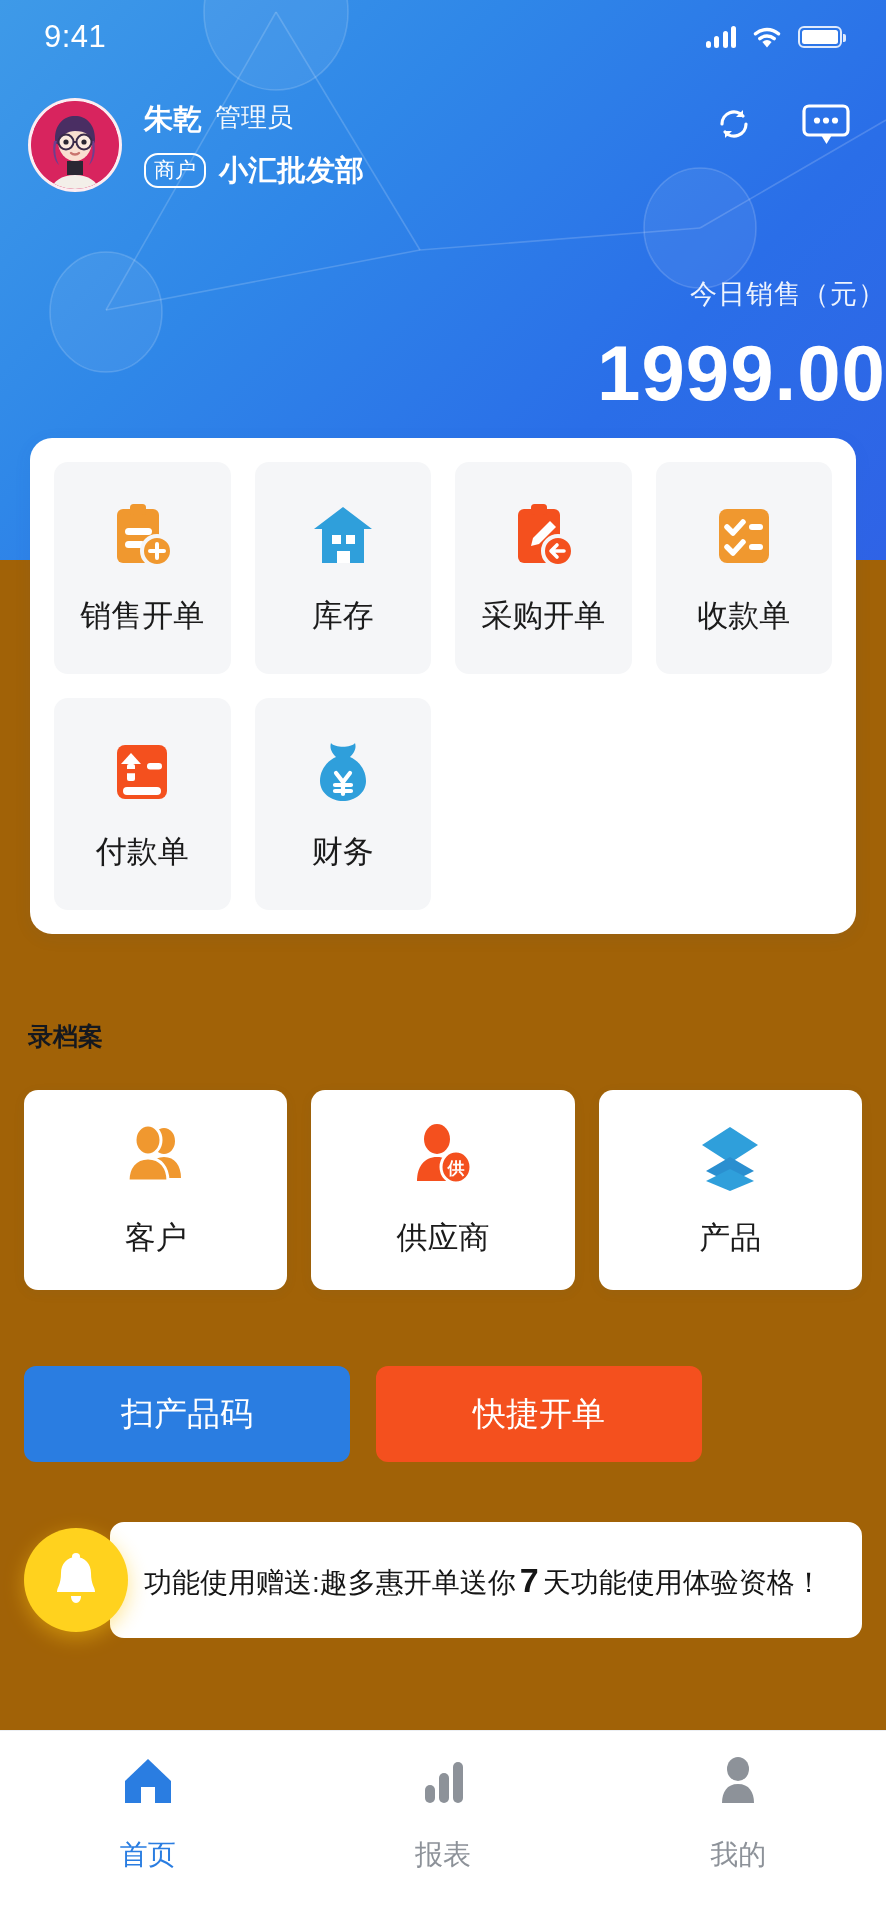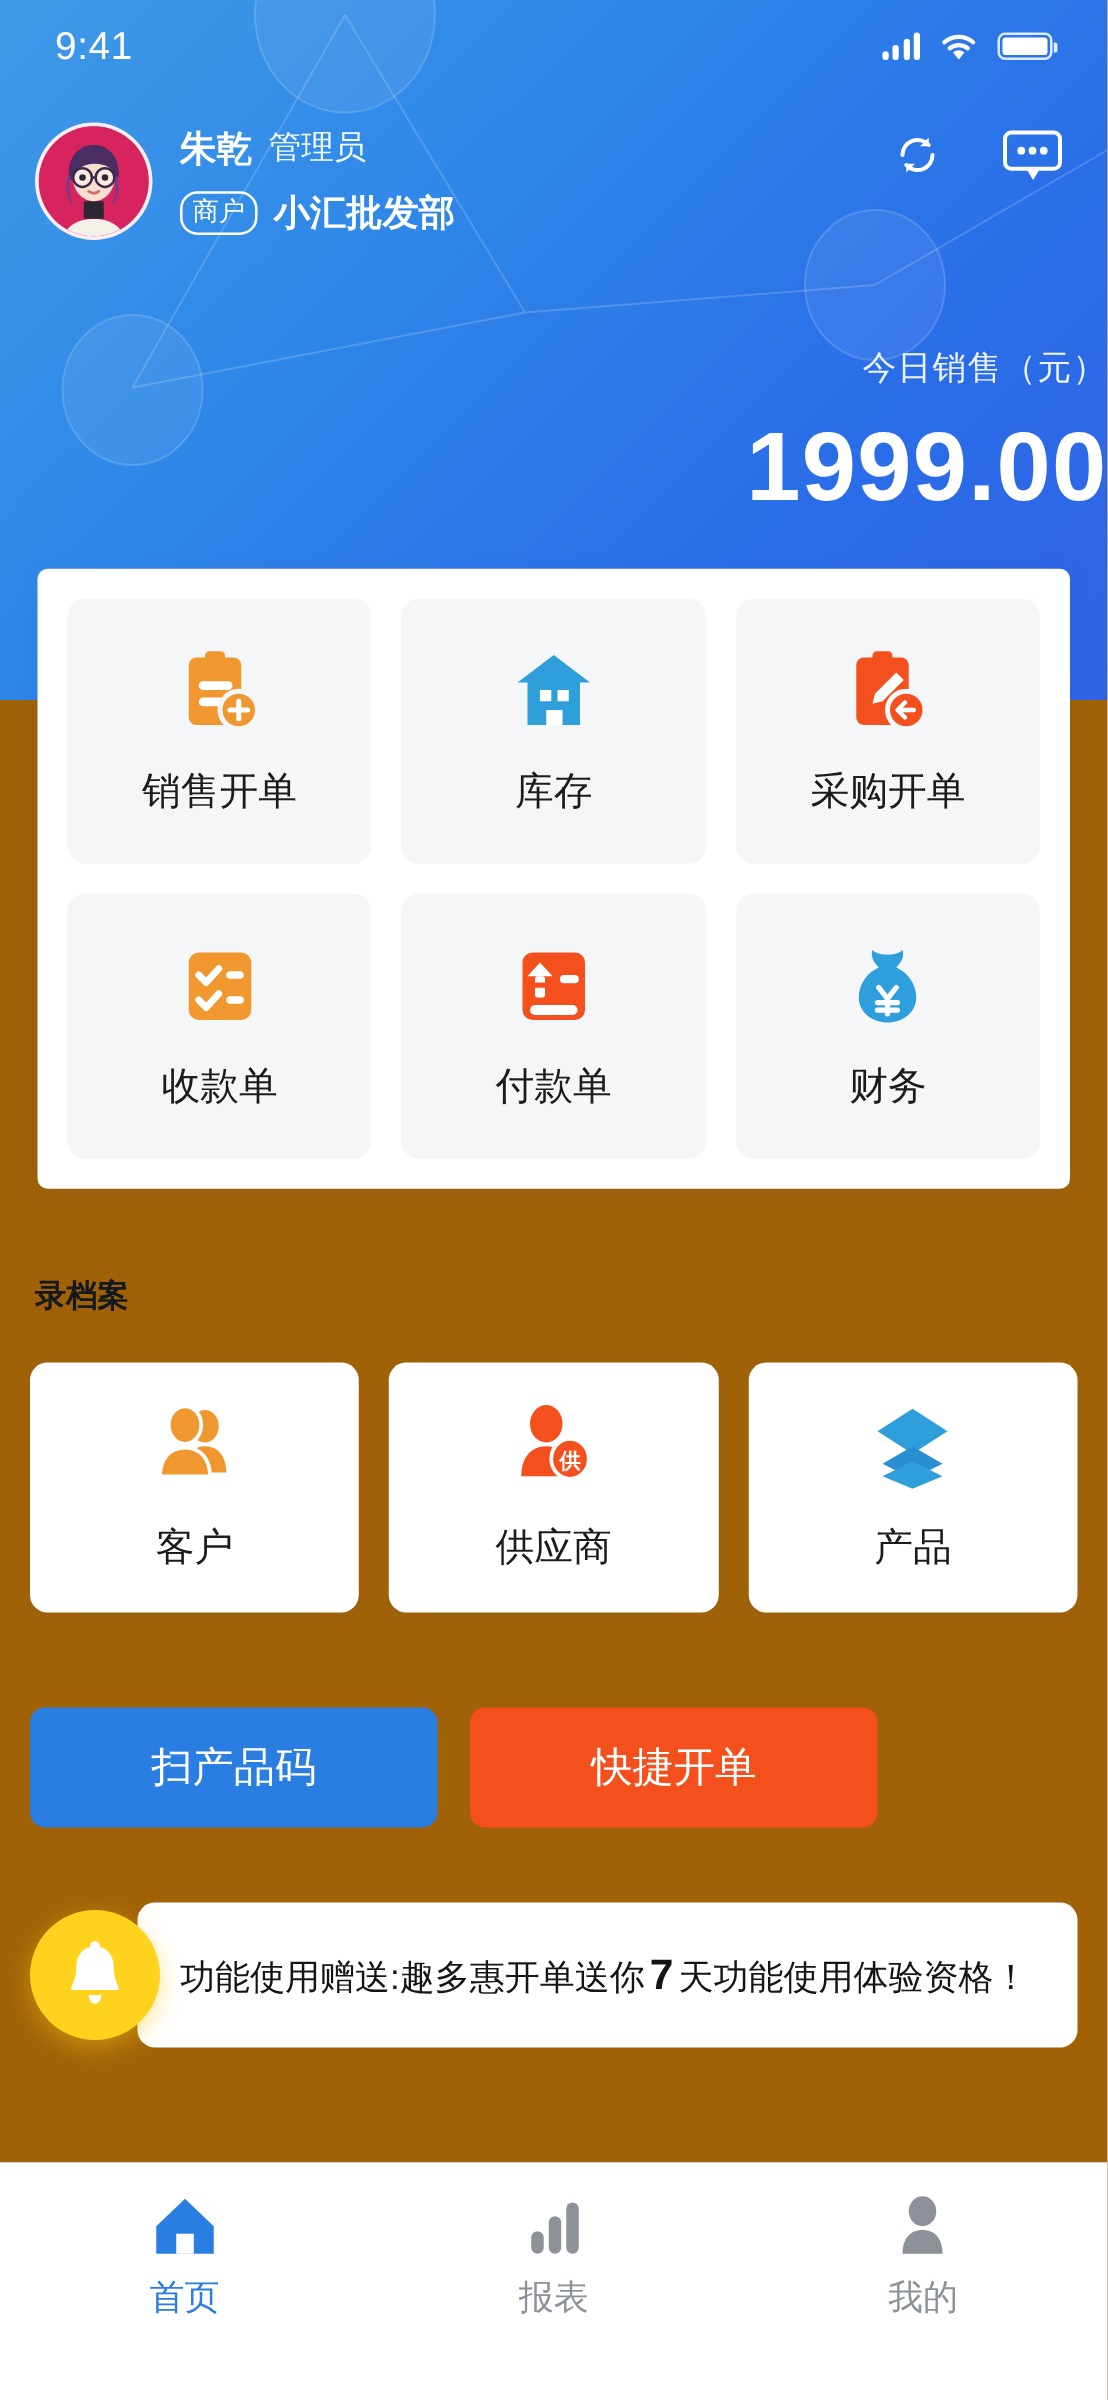--- a/index.html
+++ b/index.html
@@ -59,23 +59,23 @@
 
   .hdr-actions{ position:absolute; right:34px; top:98px; display:flex; gap:40px; align-items:center; }
   .hicon{ width:52px; height:52px; display:flex; align-items:center; justify-content:center; }
 
   .sales-wrap{ position:absolute; left:0; top:276px; width:886px; text-align:right; }
   .sales-label{ color:rgba(255,255,255,.92); font-size:27px; letter-spacing:1px; }
   .sales-value{ color:#fff; font-size:78px; font-weight:700; margin-top:16px; letter-spacing:1px; }
 
   
   .grid-card{
-    position:absolute; left:30px; top:455px; width:826px;
-    background:#fff; border-radius:8px; padding:24px;
-    display:grid; grid-template-columns:repeat(3,1fr); gap:24px;
+    position:absolute; left:30px; top:438px; width:826px;
+    background:#fff; border-radius:22px; padding:24px;
+    display:grid; grid-template-columns:repeat(4,1fr); gap:24px;
     box-shadow:0 4px 18px rgba(40,90,170,.07);
   }
   .tile{
     background:#f5f6f8; border-radius:14px; height:212px;
     display:flex; flex-direction:column; align-items:center; justify-content:center; gap:22px;
   }
   .tile-label{ font-size:31px; color:#1b1b1b; font-weight:500; }
 
   
   .sec-title{ position:absolute; left:28px; top:1020px; font-size:25px; font-weight:700; color:#14181f; }
@@ -114,21 +114,21 @@
   }
   .notice-text{ font-size:28px; line-height:1.5; color:#151515; }
   .notice-text b{ font-size:34px; font-weight:700; padding:0 4px; }
 
   
   .tabbar{
     position:absolute; left:0; bottom:0; width:886px; height:190px;
     background:#fff; border-top:1px solid #eceff3;
     display:flex; align-items:flex-start; padding-top:24px;
   }
-  .tab{ flex:1; display:flex; flex-direction:column; align-items:center; gap:12px; cursor:pointer; }
+  .tab{ flex:1; display:flex; flex-direction:column; align-items:center; gap:29px; cursor:pointer; }
   .tab-label{ font-size:28px; color:#8d9299; }
   .tab.active .tab-label{ color:#2a7de1; }
 </style>
 </head>
 <body>
 
 <div class="phone">
 
   <div class="hero">
 

